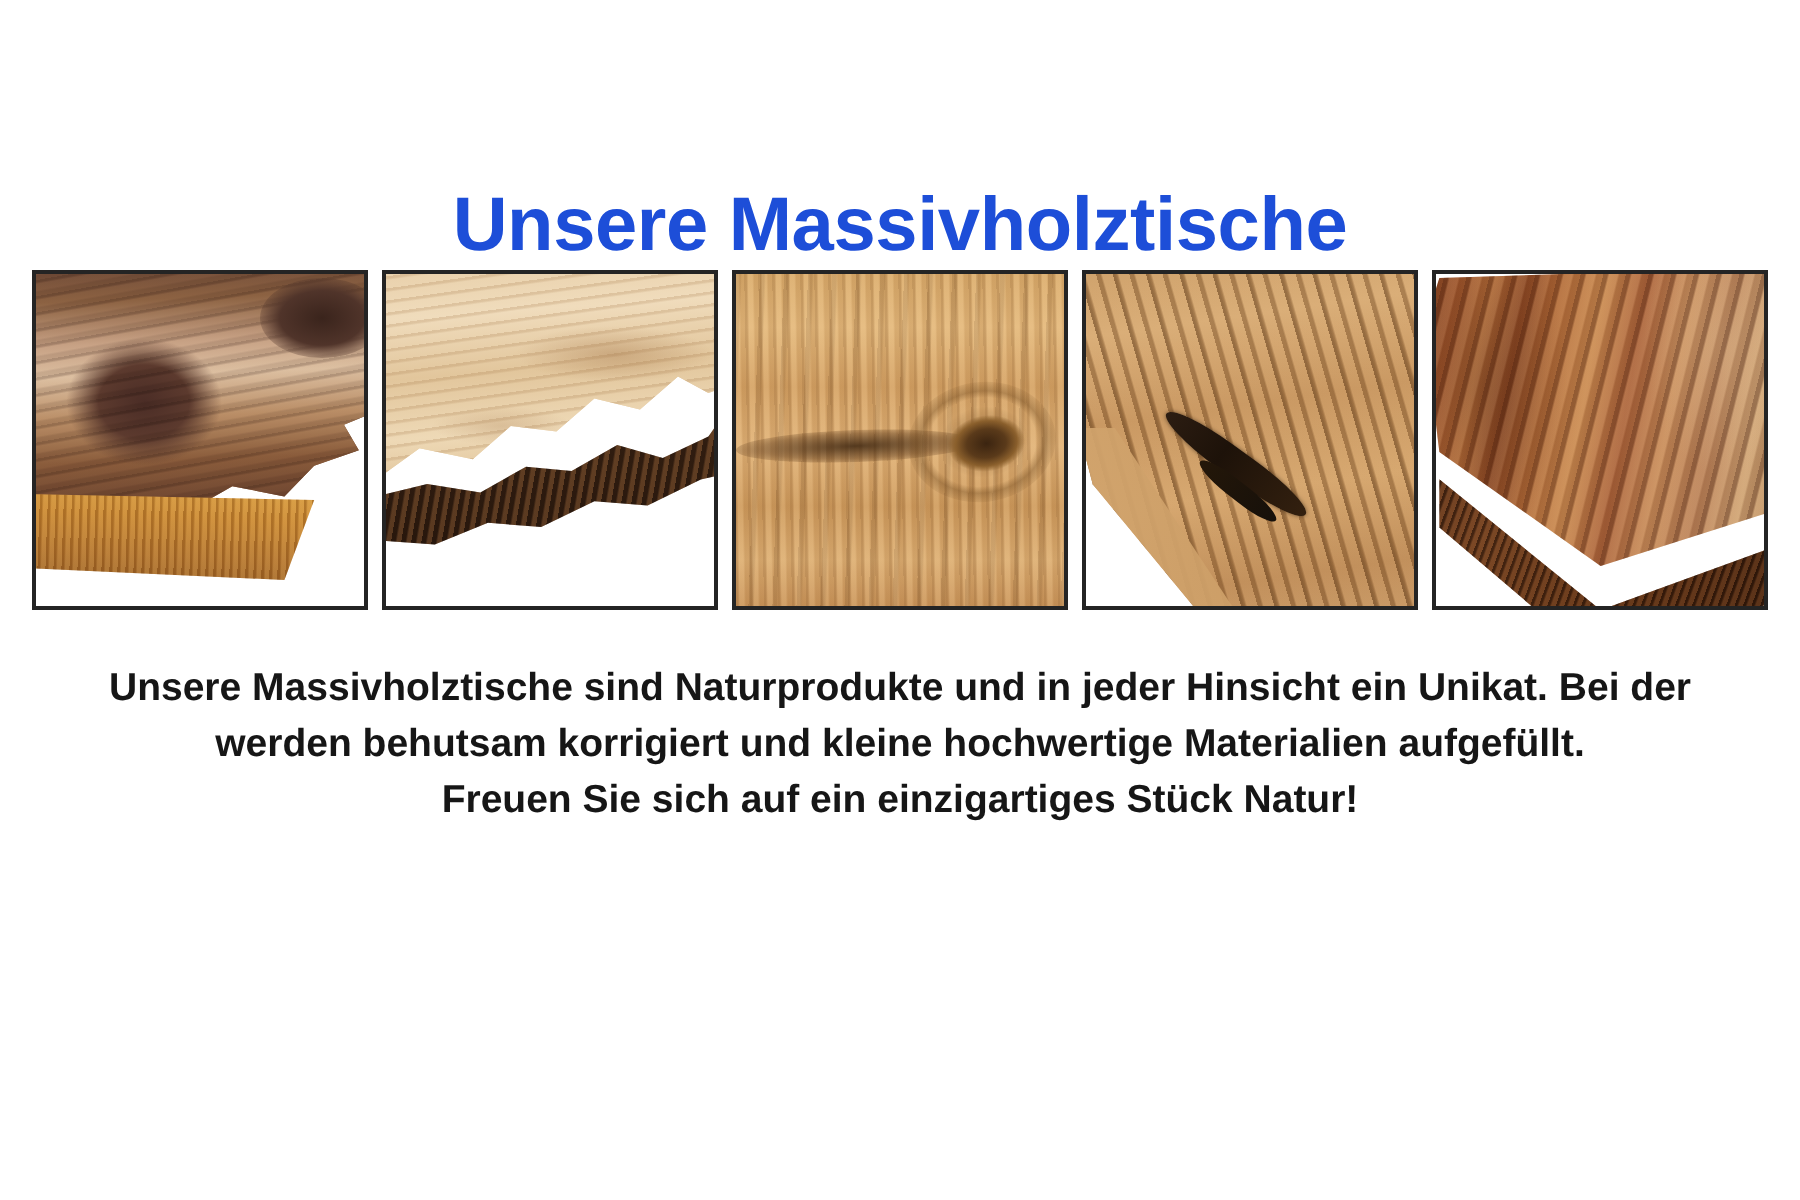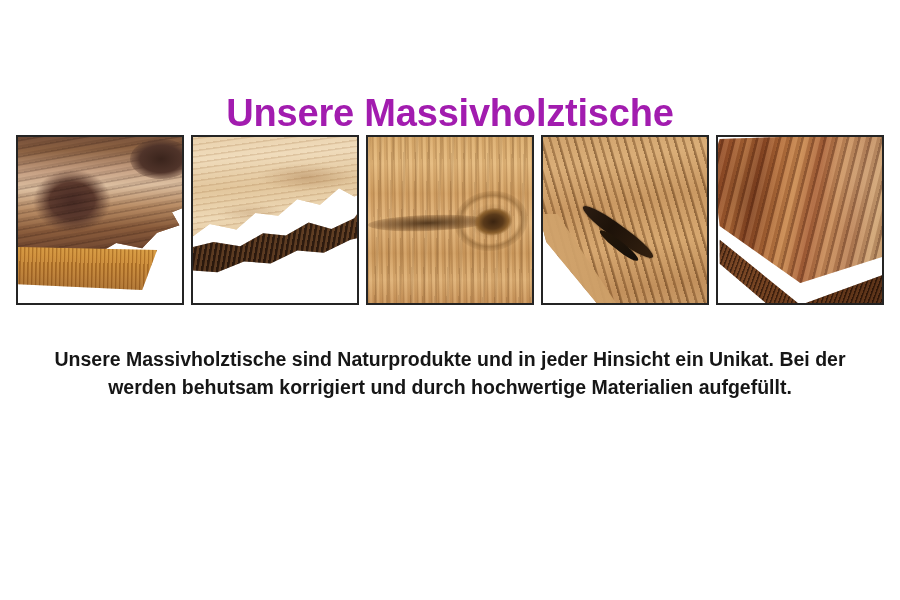--- a/index.html
+++ b/index.html
@@ -28,21 +28,21 @@
   .page-title {
     position: absolute;
     top: 66px;
     left: 0;
     width: 900px;
     text-align: center;
     font-size: 38px;
     font-weight: 700;
     letter-spacing: -0.2px;
     line-height: 44px;
-    color: #a21caf;
+    color: #1d4ed8;
     font-family: "Liberation Sans", sans-serif;
   }
 
   
   .gallery {
     position: absolute;
     top: 135px;
     left: 16px;
     width: 868px;
     height: 172px;
@@ -248,21 +248,21 @@
     position:absolute; top:-4px; left:-6px; width:192px; height:172px;
     background: repeating-linear-gradient(110deg,
       rgba(20,10,4,0.45) 0px, rgba(20,10,4,0.45) 1px,
       rgba(180,120,70,0.22) 2px, rgba(180,120,70,0.22) 4px);
     clip-path: polygon(4% 62%, 46% 100%, 100% 78%, 100% 94%, 46% 116%, 4% 76%);
   }
 
   
   .body-copy {
     position: absolute;
-    top: 345px;
+    top: 330px;
     left: 22px;
     width: 856px;
     text-align: center;
     font-size: 19.5px;
     font-weight: 700;
     line-height: 28px;
     color: #161616;
     font-family: "Liberation Sans", sans-serif;
   }
   .body-copy p {
@@ -327,16 +327,17 @@
         <div class="top-grain"></div>
         <div class="edge"></div>
         <div class="edge-grain"></div>
       </div>
     </div>
 
   </div>
 
   <div class="body-copy">
     <p>Unsere Massivholztische sind Naturprodukte und in jeder Hinsicht ein Unikat. Bei der</p>
-    <p>werden behutsam korrigiert und durch hochwertige Materialien aufgefüllt.</p>
+    <p>werden behutsam korrigiert und kleine hochwertige Materialien aufgefüllt.</p>
+    <p>Freuen Sie sich auf ein einzigartiges Stück Natur!</p>
   </div>
 
 </div>
 
 </body></html>

